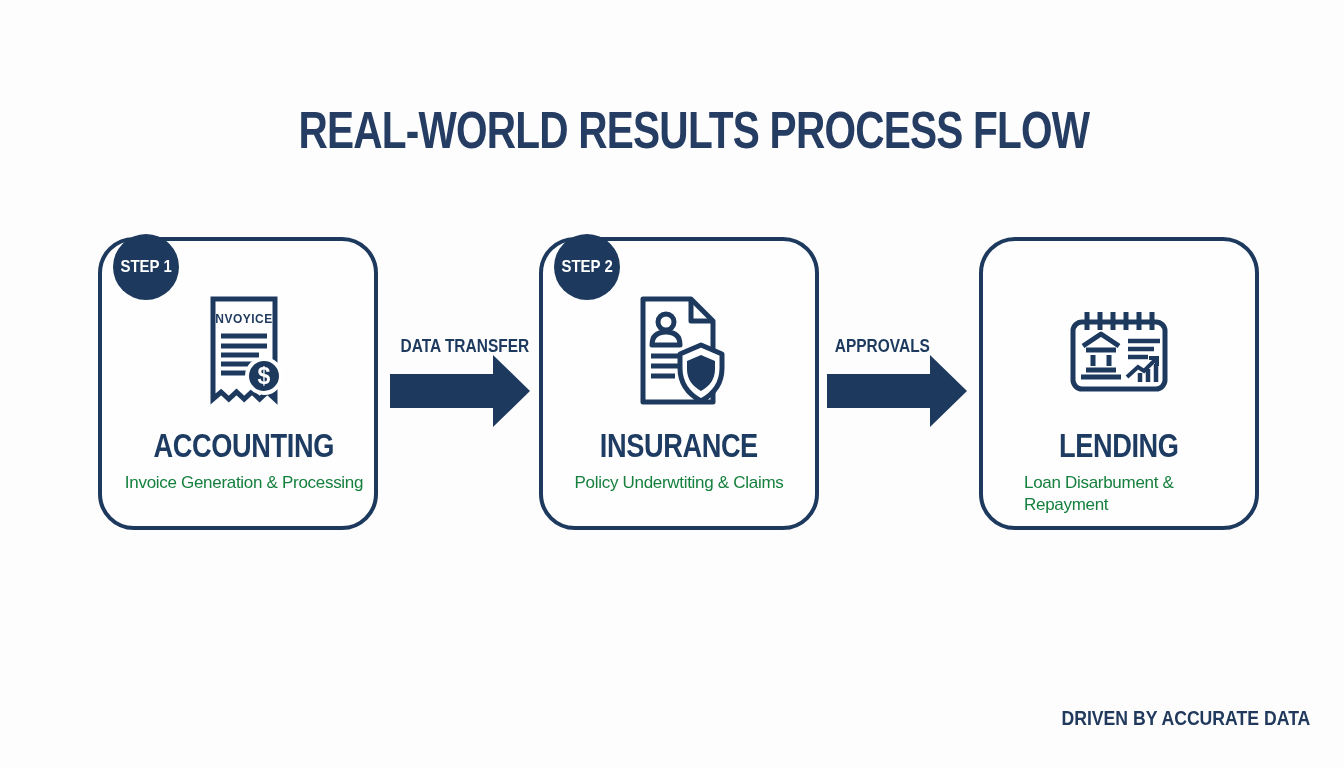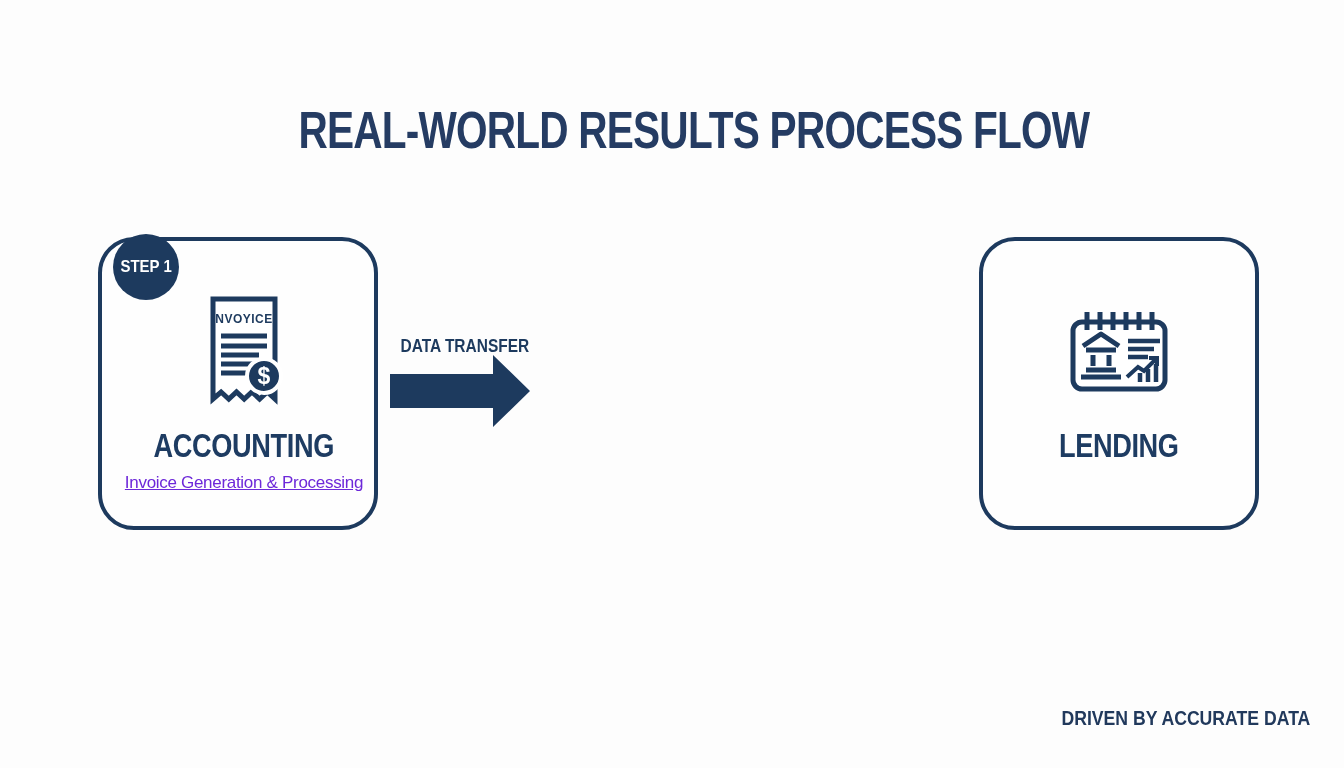--- a/index.html
+++ b/index.html
@@ -49,22 +49,22 @@
     display:flex; align-items:center; justify-content:flex-end;
   }
 
   .heading-text {
     display:inline-block; margin-top:13px;
     font-size:34px; font-weight:bold; color:#1e3c62;
     white-space:nowrap; letter-spacing:-0.5px;
     transform:scaleX(0.80); transform-origin:center top;
   }
   .subtitle {
-    margin-top:7px; font-size:17px; color:#6d28d9;
-    letter-spacing:-0.3px; text-align:left; line-height:1.28;text-decoration:underline;
+    margin-top:7px; font-size:17px; color:#15803d;
+    letter-spacing:-0.3px; text-align:left; line-height:1.28;
   }
   .subtitle.w-narrow { max-width:190px; }
 
   
   .connector { position:absolute; top:336px; width:140px; }
   .connector.c1 { left:390px; }
   .connector.c2 { left:827px; }
   .connector-label { width:106px; text-align:right; height:19px; }
   .connector-label-text {
     display:inline-block; font-size:18px; font-weight:bold; color:#1d3a5e;
@@ -109,21 +109,47 @@
 
   <div class="connector c1">
     <div class="connector-label">
       <span class="connector-label-text">DATA TRANSFER</span>
     </div>
     <svg class="arrow-svg" width="140" height="72" viewBox="0 0 140 72">
       <polygon points="0,19 103,19 103,0 140,36 103,72 103,53 0,53" fill="#1d3a5e"></polygon>
     </svg>
   </div>
 
+  <div class="step-box pos2">
+    <div class="badge">
+      <span class="badge-text">STEP 2</span>
+    </div>
+    <div class="icon-area">
+      <svg width="100" height="112" viewBox="0 0 100 112">
+        <path d="M14 3 H62 L84 25 V106 H14 Z" fill="#ffffff" stroke="#1d3a5e" stroke-width="5" stroke-linejoin="round"></path>
+        <path d="M62 3 V25 H84" fill="none" stroke="#1d3a5e" stroke-width="5" stroke-linejoin="round"></path>
+        <circle cx="37" cy="26" r="8" fill="none" stroke="#1d3a5e" stroke-width="5"></circle>
+        <path d="M23 49 Q23 36 37 36 Q51 36 51 49 Z" fill="none" stroke="#1d3a5e" stroke-width="5" stroke-linejoin="round"></path>
+        <path d="M22 60 H58 M22 70 H52 M22 80 H46" stroke="#1d3a5e" stroke-width="5" fill="none"></path>
+        <path d="M72 49 L93 58 V72 C93 88 85 98 72 105 C59 98 51 88 51 72 V58 Z" fill="#ffffff" stroke="#1d3a5e" stroke-width="5" stroke-linejoin="round"></path>
+        <path d="M72 59 L86 65 V73 C86 83 81 90 72 95 C63 90 58 83 58 73 V65 Z" fill="#1d3a5e"></path>
+      </svg>
+    </div>
+    <span class="heading-text">INSURANCE</span>
+    <div class="subtitle">Policy Underwtiting &amp; Claims</div>
+  </div>
 
+  <div class="connector c2">
+    <div class="connector-label">
+      <span class="connector-label-text">APPROVALS</span>
+    </div>
+    <svg class="arrow-svg" width="140" height="72" viewBox="0 0 140 72">
+      <polygon points="0,19 103,19 103,0 140,36 103,72 103,53 0,53" fill="#1d3a5e"></polygon>
+    </svg>
+  </div>
 
   <div class="step-box pos3">
     <div class="icon-area">
       <svg width="104" height="86" viewBox="0 0 104 86">
         <rect x="6" y="13" width="92" height="67" rx="9" fill="#ffffff" stroke="#1d3a5e" stroke-width="5"></rect>
         <path d="M20 3 V21 M33 3 V21 M46 3 V21 M59 3 V21 M72 3 V21 M85 3 V21" stroke="#1d3a5e" stroke-width="5" fill="none"></path>
         <g>
           <path d="M16 37 L34 25 L52 37" fill="none" stroke="#1d3a5e" stroke-width="5" stroke-linejoin="round"></path>
           <path d="M19 41 H49" stroke="#1d3a5e" stroke-width="5" fill="none"></path>
           <path d="M26 46 V57 M42 46 V57" stroke="#1d3a5e" stroke-width="5" fill="none"></path>
@@ -131,19 +157,20 @@
         </g>
         <g>
           <path d="M61 32 H93 M61 40 H87 M61 48 H81" stroke="#1d3a5e" stroke-width="4.5" fill="none"></path>
           <path d="M73 64 V73 M81 60 V73 M89 55 V73" stroke="#1d3a5e" stroke-width="4.5" fill="none"></path>
           <path d="M60 68 L71 58 L77 62 L89 50" stroke="#1d3a5e" stroke-width="4" fill="none"></path>
           <path d="M82 49 H90 V57" stroke="#1d3a5e" stroke-width="4" fill="none"></path>
         </g>
       </svg>
     </div>
     <span class="heading-text">LENDING</span>
+    <div class="subtitle w-narrow">Loan Disarbument &amp; Repayment</div>
   </div>
 
   <div class="footer-wrap">
     <span class="footer-text">DRIVEN BY ACCURATE DATA</span>
   </div>
 
 </div>
 
 </body></html>

